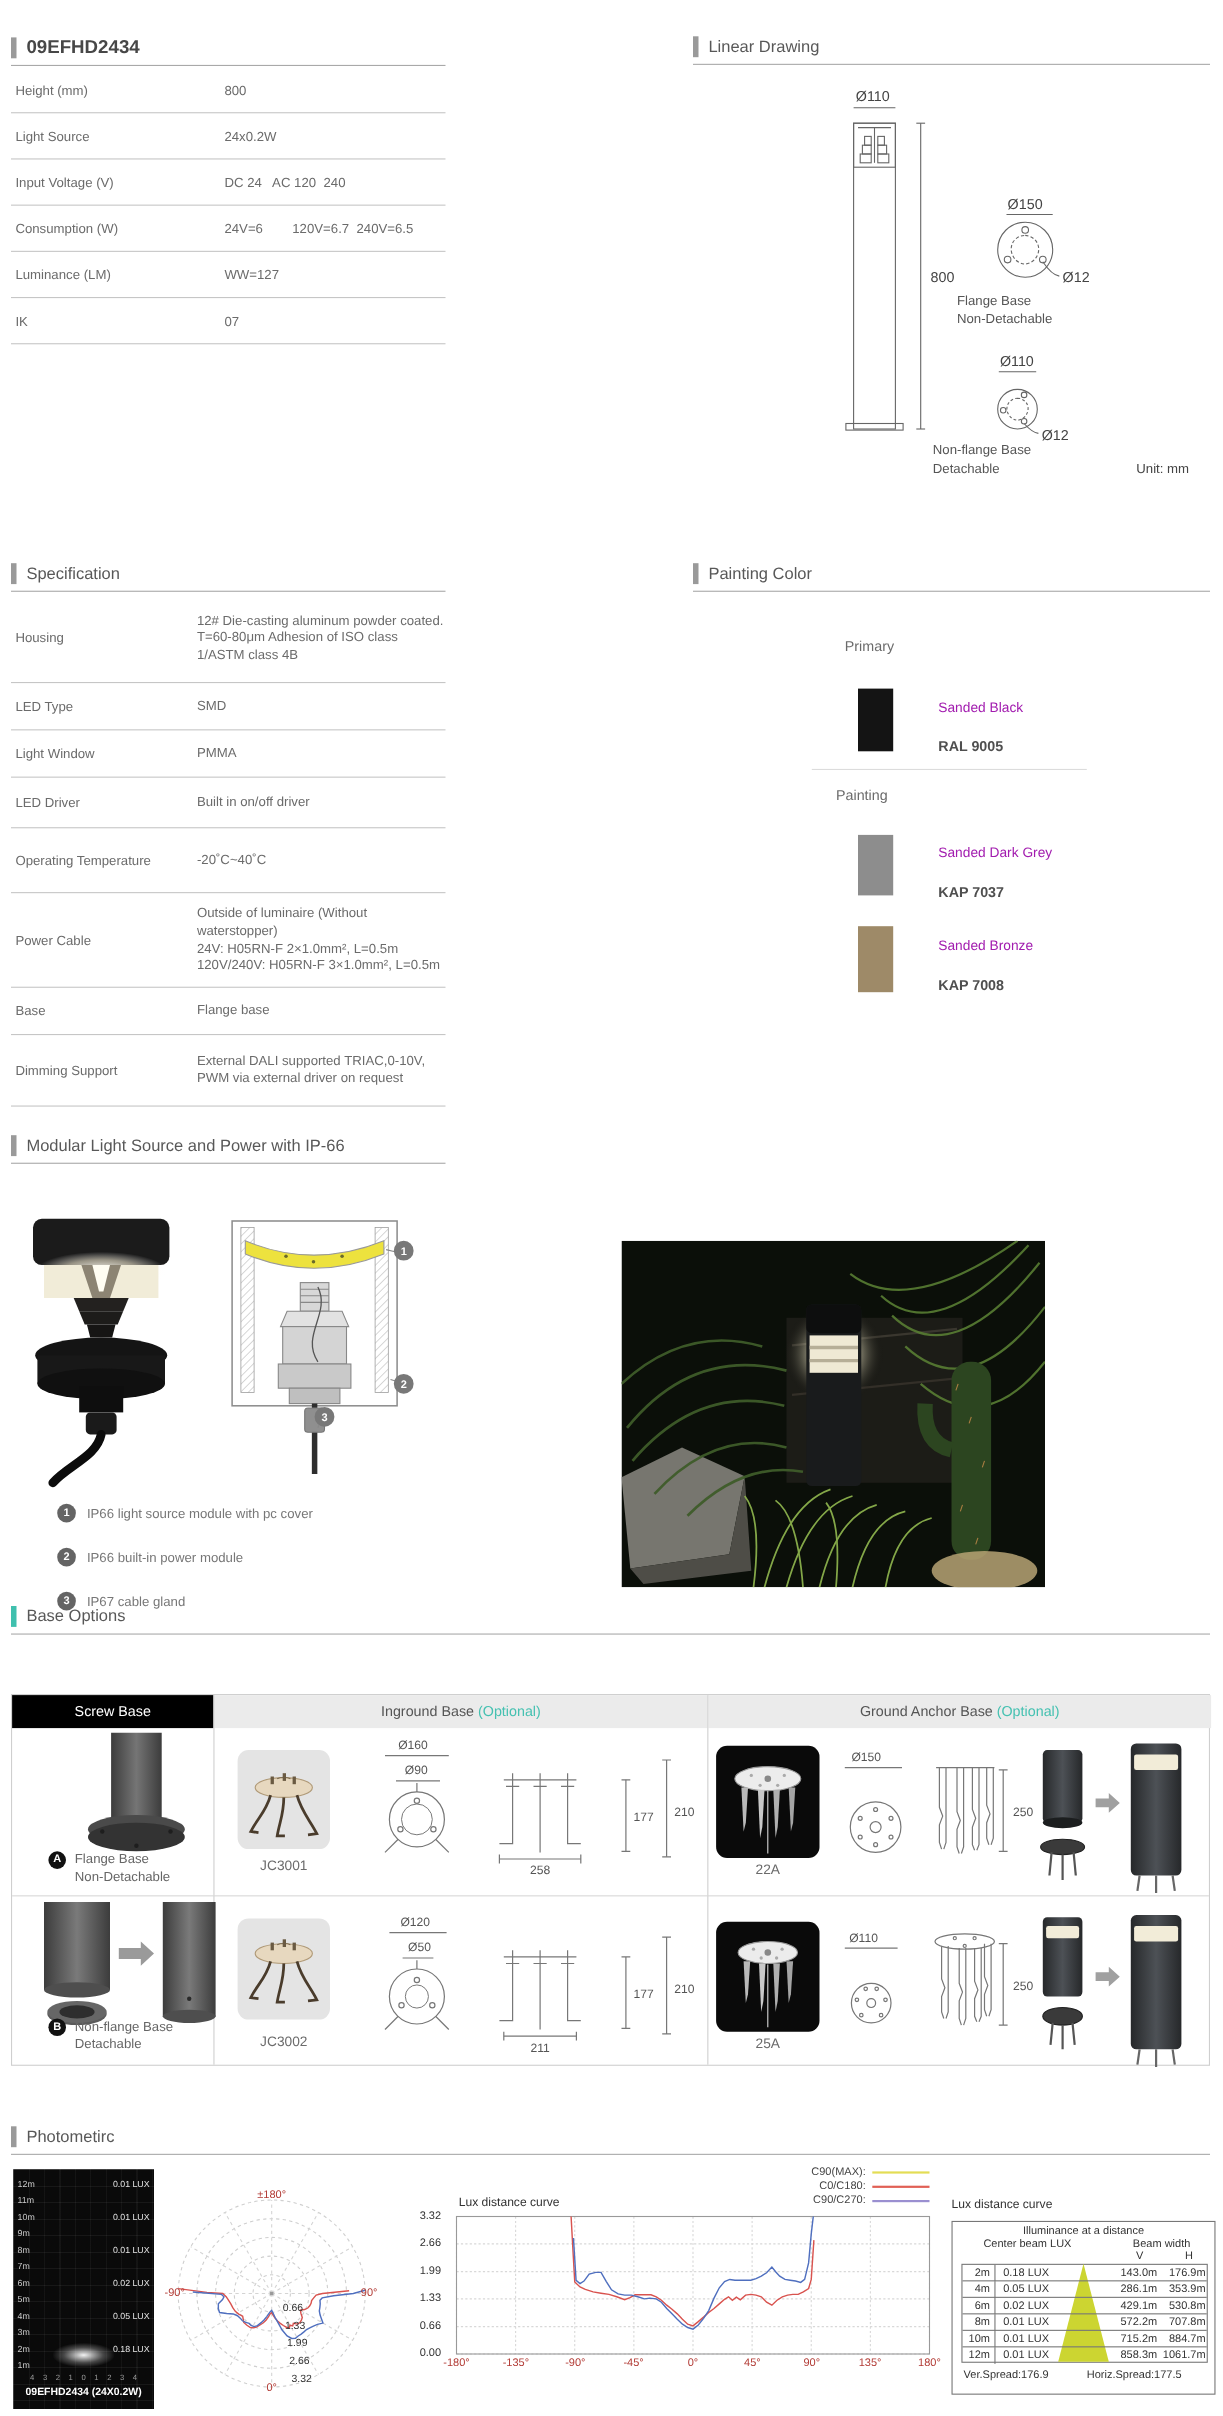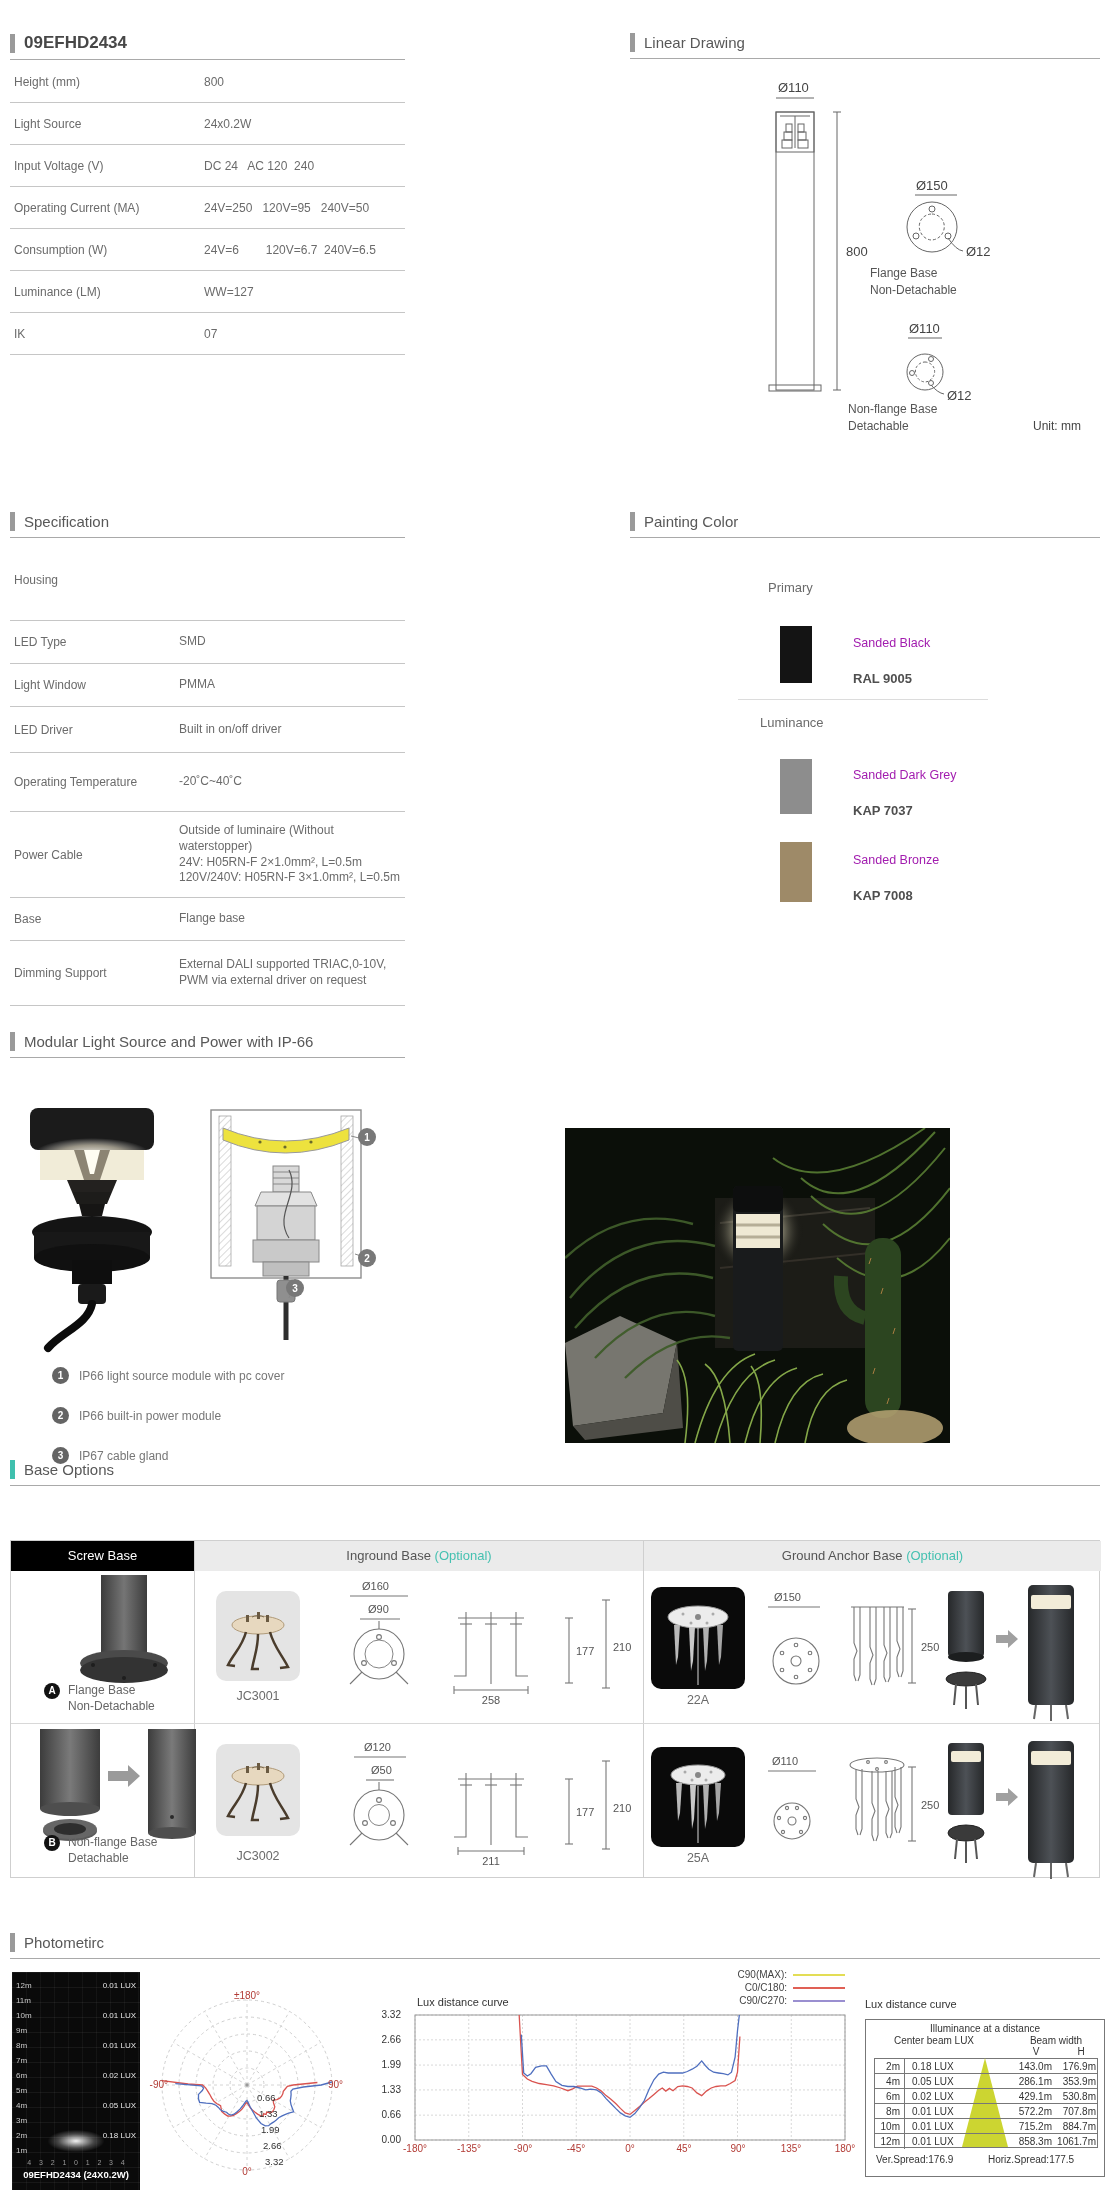--- a/index.html
+++ b/index.html
@@ -81,24 +81,20 @@
     </div>
   <div class="qrow">
       <span class="q-lbl">Light Source</span>
       <span class="q-val">24x0.2W</span>
     </div>
   <div class="qrow">
       <span class="q-lbl">Input Voltage (V)</span>
       <span class="q-val">DC 24   AC 120  240</span>
     </div>
   <div class="qrow">
-      <span class="q-lbl">Operating Current (MA)</span>
-      <span class="q-val">24V=250   120V=95   240V=50</span>
-    </div>
-  <div class="qrow">
       <span class="q-lbl">Consumption (W)</span>
       <span class="q-val">24V=6        120V=6.7  240V=6.5</span>
     </div>
   <div class="qrow">
       <span class="q-lbl">Luminance (LM)</span>
       <span class="q-val">WW=127</span>
     </div>
   <div class="qrow">
       <span class="q-lbl">IK</span>
       <span class="q-val">07</span>
@@ -159,20 +155,24 @@
   <text class="dimtext" x="403" y="360" style="fill:#444;">Unit: mm</text>
 </svg>
 
 <div class="sec-head" style="left:10px;top:512px;width:395px;">
   <span class="bar"></span>
   <span class="sec-title">Specification</span>
 </div>
 <div class="abs" style="left:10px;top:540px;width:395px;">
   <div class="srow" style="min-height:80px;">
     <div class="s-lbl">Housing</div>
+    <div class="s-val">
+        <div>12# Die-casting aluminum powder coated.</div>
+        <div>T=60-80μm Adhesion of ISO class 1/ASTM class 4B</div>
+      </div>
   </div>
   <div class="srow" style="min-height:42px;">
     <div class="s-lbl">LED Type</div>
     <div class="s-val">
         <div>SMD</div>
       </div>
   </div>
   <div class="srow" style="min-height:42px;">
     <div class="s-lbl">Light Window</div>
     <div class="s-val">
@@ -219,21 +219,21 @@
   <span class="sec-title">Painting Color</span>
 </div>
 <div class="abs" style="left:630px;top:512px;width:470px;height:430px;">
   <div class="pc-label abs" style="left:138px;top:68px;">Primary</div>
   <div class="swatch abs" style="left: 150px; top: 114px; height: 57px; background: rgb(20, 20, 20);"></div>
   <div class="abs" style="left:223px;top:124px;">
     <div class="pc-name">Sanded Black</div>
     <div class="pc-code">RAL 9005</div>
   </div>
   <div class="abs" style="left:108px;top:187px;width:250px;height:1px;background:#dcdcdc;"></div>
-  <div class="pc-label abs" style="left:130px;top:203px;">Luminance</div>
+  <div class="pc-label abs" style="left:130px;top:203px;">Painting</div>
   <div class="swatch abs" style="left: 150px; top: 247px; height: 55px; background: rgb(141, 141, 141);"></div>
   <div class="abs" style="left:223px;top:256px;">
     <div class="pc-name">Sanded Dark Grey</div>
     <div class="pc-code">KAP 7037</div>
   </div>
   <div class="swatch abs" style="left: 150px; top: 330px; height: 60px; background: rgb(158, 138, 104);"></div>
   <div class="abs" style="left:223px;top:341px;">
     <div class="pc-name">Sanded Bronze</div>
     <div class="pc-code">KAP 7008</div>
   </div>

